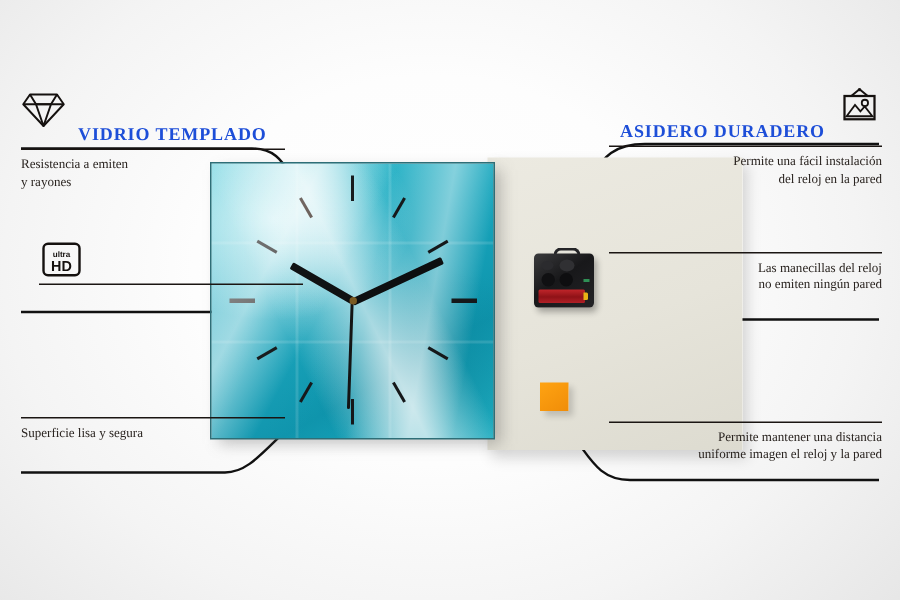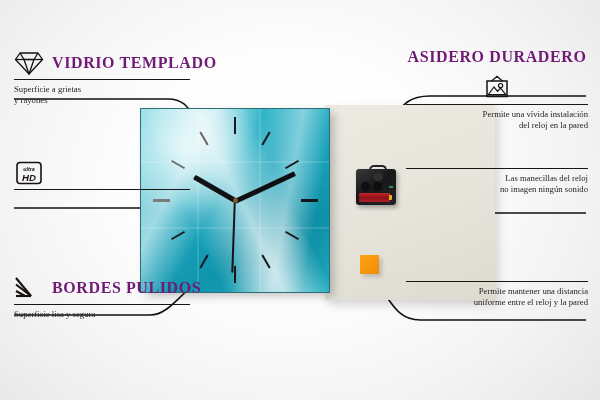--- a/index.html
+++ b/index.html
@@ -15,50 +15,51 @@
   }
   .stage { position:absolute; inset:0; }
 
   
   .connectors { position:absolute; inset:0; width:600px; height:400px; }
 
   
   .feature { position: absolute; }
   .feat-head { display:flex; align-items:center; gap:8px; }
   .feat-left .feat-head { justify-content:flex-start; }
-  .feat-right .feat-head { justify-content:flex-end;flex-direction:column; }
+  .feat-right .feat-head { justify-content:flex-end; }
   .feat-title {
-    font-size: 16px;
+    font-size: 12px;
     letter-spacing: 0.6px;
     line-height: 1.18;
-    color:#701a75;
+    color:#1d4ed8;
     font-weight: 700;
     text-transform: uppercase;
     white-space: nowrap;
+    margin-top: 32px;
   }
   .feat-left .feat-title { text-align:left; }
   .feat-right .feat-title { text-align:right; }
   .feat-rule {
     height:0; border-top:1.4px solid #1a1512;
     margin-top:3px; margin-bottom:4px;
   }
   .feat-desc {
     font-size: 8.7px;
     line-height: 1.32;
     color:#2a2420;
     white-space: pre-line;
   }
   .feat-left .feat-desc { text-align:left; }
   .feat-right .feat-desc { text-align:right; }
 
   .icon { flex:0 0 auto; display:block; }
 
   
   #f-vidrio    { left:14px;  top:50px;  width:176px; }
-  #f-impresion { left:14px;  top:160px; width:176px;font-style:italic; }
+  #f-impresion { left:26px;  top:160px; width:176px; }
   #f-bordes    { left:14px;  top:275px; width:176px; }
   #f-asidero   { right:12px; top:48px;  width:182px; }
   #f-mecanismo { right:12px; top:165px; width:182px; }
   #f-espaciador{ right:12px; top:278px; width:182px; }
 
   
   .scene { position:absolute; left:135px; top:100px; width:360px; height:210px; }
   .wall-panel {
     position:absolute; left:190px; top:5px; width:170px; height:195px;
     background: linear-gradient(160deg,#eceae1 0%, #e6e4da 55%, #dddbd0 100%);
@@ -215,74 +216,62 @@
           <path d="M6,3 L24,3 L28.5,9.5 L15,24 L1.5,9.5 Z"></path>
           <path d="M1.5,9.5 L28.5,9.5"></path>
           <path d="M6,3 L10,9.5 L15,24 L20,9.5 L24,3"></path>
           <path d="M10,9.5 L20,9.5"></path>
         </g>
       </svg>
       <div class="feat-title">VIDRIO
 TEMPLADO</div>
     </div>
     <div class="feat-rule"></div>
-    <div class="feat-desc">Superficie a grietas
+    <div class="feat-desc">Resistencia a emiten
 y rayones</div>
   </div>
 
   <div class="feature feat-left" id="f-impresion">
     <div class="feat-head">
       <svg class="icon" width="30" height="26" viewBox="0 0 30 26">
         <rect x="3" y="2.5" width="24" height="21" rx="3" fill="none" stroke="#15110f" stroke-width="1.6"></rect>
         <text x="15" y="11" font-family="Liberation Sans, sans-serif" font-size="5.4" font-weight="700" text-anchor="middle" fill="#15110f">ultra</text>
         <text x="15" y="20.5" font-family="Liberation Sans, sans-serif" font-size="9.6" font-weight="700" text-anchor="middle" fill="#15110f">HD</text>
       </svg>
     </div>
     <div class="feat-rule"></div>
   </div>
 
   <div class="feature feat-left" id="f-bordes">
-    <div class="feat-head">
-      <svg class="icon" width="30" height="26" viewBox="0 0 30 26">
-        <g stroke="#15110f" stroke-width="2.1" stroke-linecap="butt">
-          <path d="M2,3 L17,21"></path>
-          <path d="M2,9.5 L17,21"></path>
-          <path d="M2,16 L11,21"></path>
-        </g>
-        <path d="M17,21 L2,21" stroke="#15110f" stroke-width="2.1"></path>
-      </svg>
-      <div class="feat-title">BORDES
-PULIDOS</div>
-    </div>
     <div class="feat-rule"></div>
     <div class="feat-desc">Superficie lisa y segura</div>
   </div>
 
   <div class="feature feat-right" id="f-asidero">
     <div class="feat-head">
       <div class="feat-title">ASIDERO
 DURADERO</div>
       <svg class="icon" width="30" height="26" viewBox="0 0 30 26">
         <path d="M15,1.5 L9.5,6 M15,1.5 L20.5,6" fill="none" stroke="#15110f" stroke-width="1.3"></path>
         <circle cx="15" cy="1.8" r="1.1" fill="#15110f"></circle>
         <rect x="5" y="6" width="20" height="15.5" fill="none" stroke="#15110f" stroke-width="1.5"></rect>
         <path d="M6.4,19.5 L12,12 L15.6,16.3 L18.5,13 L23.6,19.5 Z" fill="none" stroke="#15110f" stroke-width="1.2"></path>
         <circle cx="18.6" cy="10.6" r="2.1" fill="none" stroke="#15110f" stroke-width="1.2"></circle>
       </svg>
     </div>
     <div class="feat-rule"></div>
-    <div class="feat-desc">Permite una vívida instalación
+    <div class="feat-desc">Permite una fácil instalación
 del reloj en la pared</div>
   </div>
 
   <div class="feature feat-right" id="f-mecanismo">
     <div class="feat-rule"></div>
     <div class="feat-desc">Las manecillas del reloj
-no imagen ningún sonido</div>
+no emiten ningún pared</div>
   </div>
 
   <div class="feature feat-right" id="f-espaciador">
     <div class="feat-rule"></div>
     <div class="feat-desc">Permite mantener una distancia
-uniforme entre el reloj y la pared</div>
+uniforme imagen el reloj y la pared</div>
   </div>
 
 </div>
 
 </body></html>

